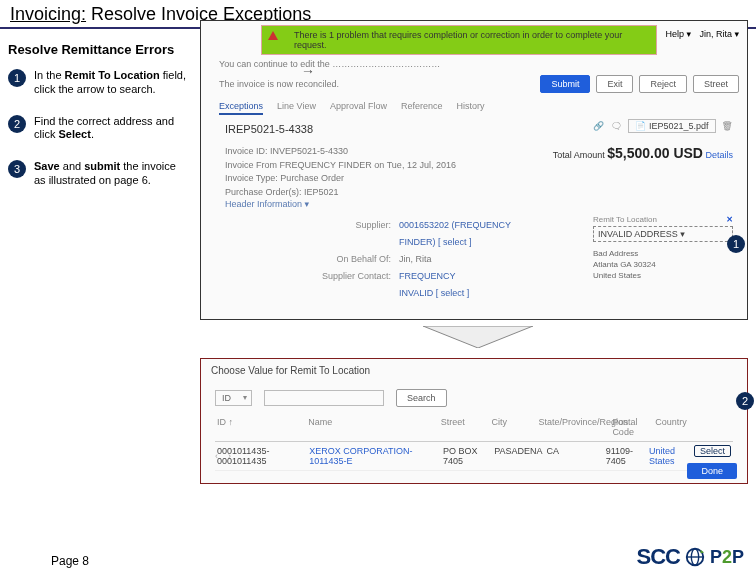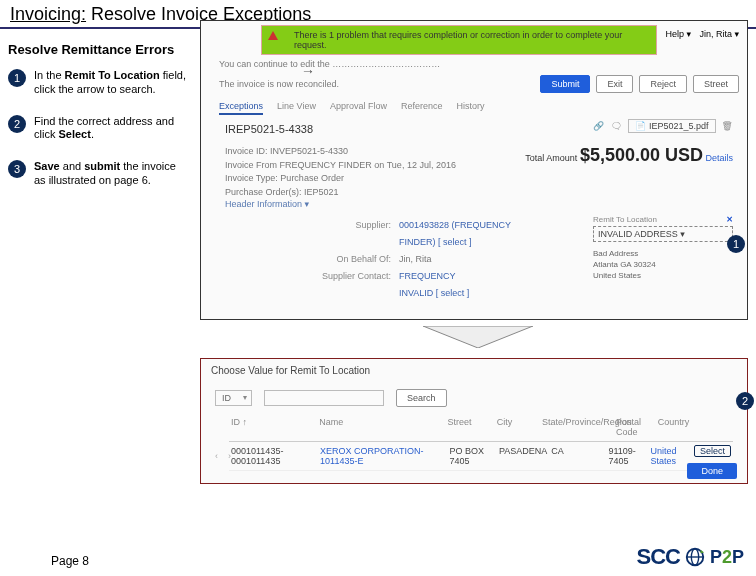--- a/index.html
+++ b/index.html
@@ -67,21 +67,21 @@
   .tabs .active { color: #2854a7; border-bottom: 2px solid #2854a7; padding-bottom: 2px; }
   .irep { position: absolute; top: 102px; left: 24px; font-size: 11px; color: #333; }
   .filechip {
     position: absolute; top: 98px; right: 14px;
     display: flex; align-items: center; gap: 6px;
   }
   .chip { border: 1px solid #bbb; padding: 1px 6px; font-size: 9px; color: #444; }
   .tiny-ico { color: #888; }
   .meta { position: absolute; top: 124px; left: 24px; color: #777; line-height: 1.5; }
   .totamt { position: absolute; top: 124px; right: 14px; text-align: right; color: #333; }
-  .totamt .amt { font-size: 18px; font-weight: bold; color: #222; }
+  .totamt .amt { font-size: 14px; font-weight: bold; color: #222; }
   .headerinfo { position: absolute; top: 178px; left: 24px; color: #5a7bb2; }
   .fields { position: absolute; top: 196px; left: 100px; color: #777; line-height: 1.9; }
   .fields .lbl { display: inline-block; width: 90px; text-align: right; margin-right: 8px; color: #888; }
   .fields .val { color: #3b63b0; }
   .remit {
     position: absolute; top: 194px; right: 14px; width: 140px;
   }
   .remit-hdr { font-size: 8px; color: #888; display: flex; justify-content: space-between; }
   .remit-x { color: #1a4fd0; font-weight: bold; cursor: pointer; }
   .remit-inv {
@@ -108,21 +108,21 @@
     left: 200px; top: 358px;
     width: 548px; height: 126px;
     border: 1px solid #7f1d1d; background: #fafafa;
     font-size: 9px; color: #555;
   }
   .shot2-title { position: absolute; top: 6px; left: 10px; color: #444; font-size: 10px; }
   .searchrow { position: absolute; top: 30px; left: 14px; display: flex; gap: 12px; align-items: center; }
   .sel { border: 1px solid #bbb; padding: 2px 20px 2px 6px; color: #666; position: relative; }
   .sel::after { content: "▾"; position: absolute; right: 4px; font-size: 8px; color: #888; }
   .txt { border: 1px solid #bbb; width: 120px; height: 16px; }
-  .tbl { position: absolute; top: 54px; left: 28px; right: 14px; }
+  .tbl { position: absolute; top: 54px; left: 14px; right: 14px; }
   .thead, .trow { display: flex; gap: 4px; padding: 4px 2px; }
   .thead { border-bottom: 1px solid #ccc; color: #888; }
   .trow { border-bottom: 1px solid #eee; color: #444; }
   .c-id{width:112px;} .c-name{width:165px;} .c-street{width:60px;} .c-city{width:55px;}
   .c-state{width:70px;} .c-zip{width:50px;} .c-country{width:52px;}
   .c-act{width:40px; text-align:right;}
   .c-name .val, .c-country .val { color: #2a5fce; }
   .selectbtn {
     border: 1px solid #0d2a56; color: #0d2a56; padding: 0 5px; border-radius: 2px;
   }
@@ -208,21 +208,21 @@
     <div>Invoice Type: Purchase Order</div>
     <div>Purchase Order(s): IEP5021</div>
   </div>
   <div class="totamt">
     <span>Total Amount</span>
     <span class="amt">$5,500.00 USD</span>
     <span style="color:#2a5fce">Details</span>
   </div>
   <div class="headerinfo">Header Information ▾</div>
   <div class="fields">
-    <div><span class="lbl">Supplier:</span><span class="val">0001493828 (FREQUENCY</span></div>
+    <div><span class="lbl">Supplier:</span><span class="val">0001653202 (FREQUENCY</span></div>
     <div><span class="lbl"></span><span class="val">FINDER) [ select ]</span></div>
     <div><span class="lbl">On Behalf Of:</span><span>Jin, Rita</span></div>
     <div><span class="lbl">Supplier Contact:</span><span class="val">FREQUENCY</span></div>
     <div><span class="lbl"></span><span class="val">INVALID [ select ]</span></div>
   </div>
   <div class="remit">
     <div class="remit-hdr">
       <span>Remit To Location</span>
       <span class="remit-x">✕</span>
     </div>

